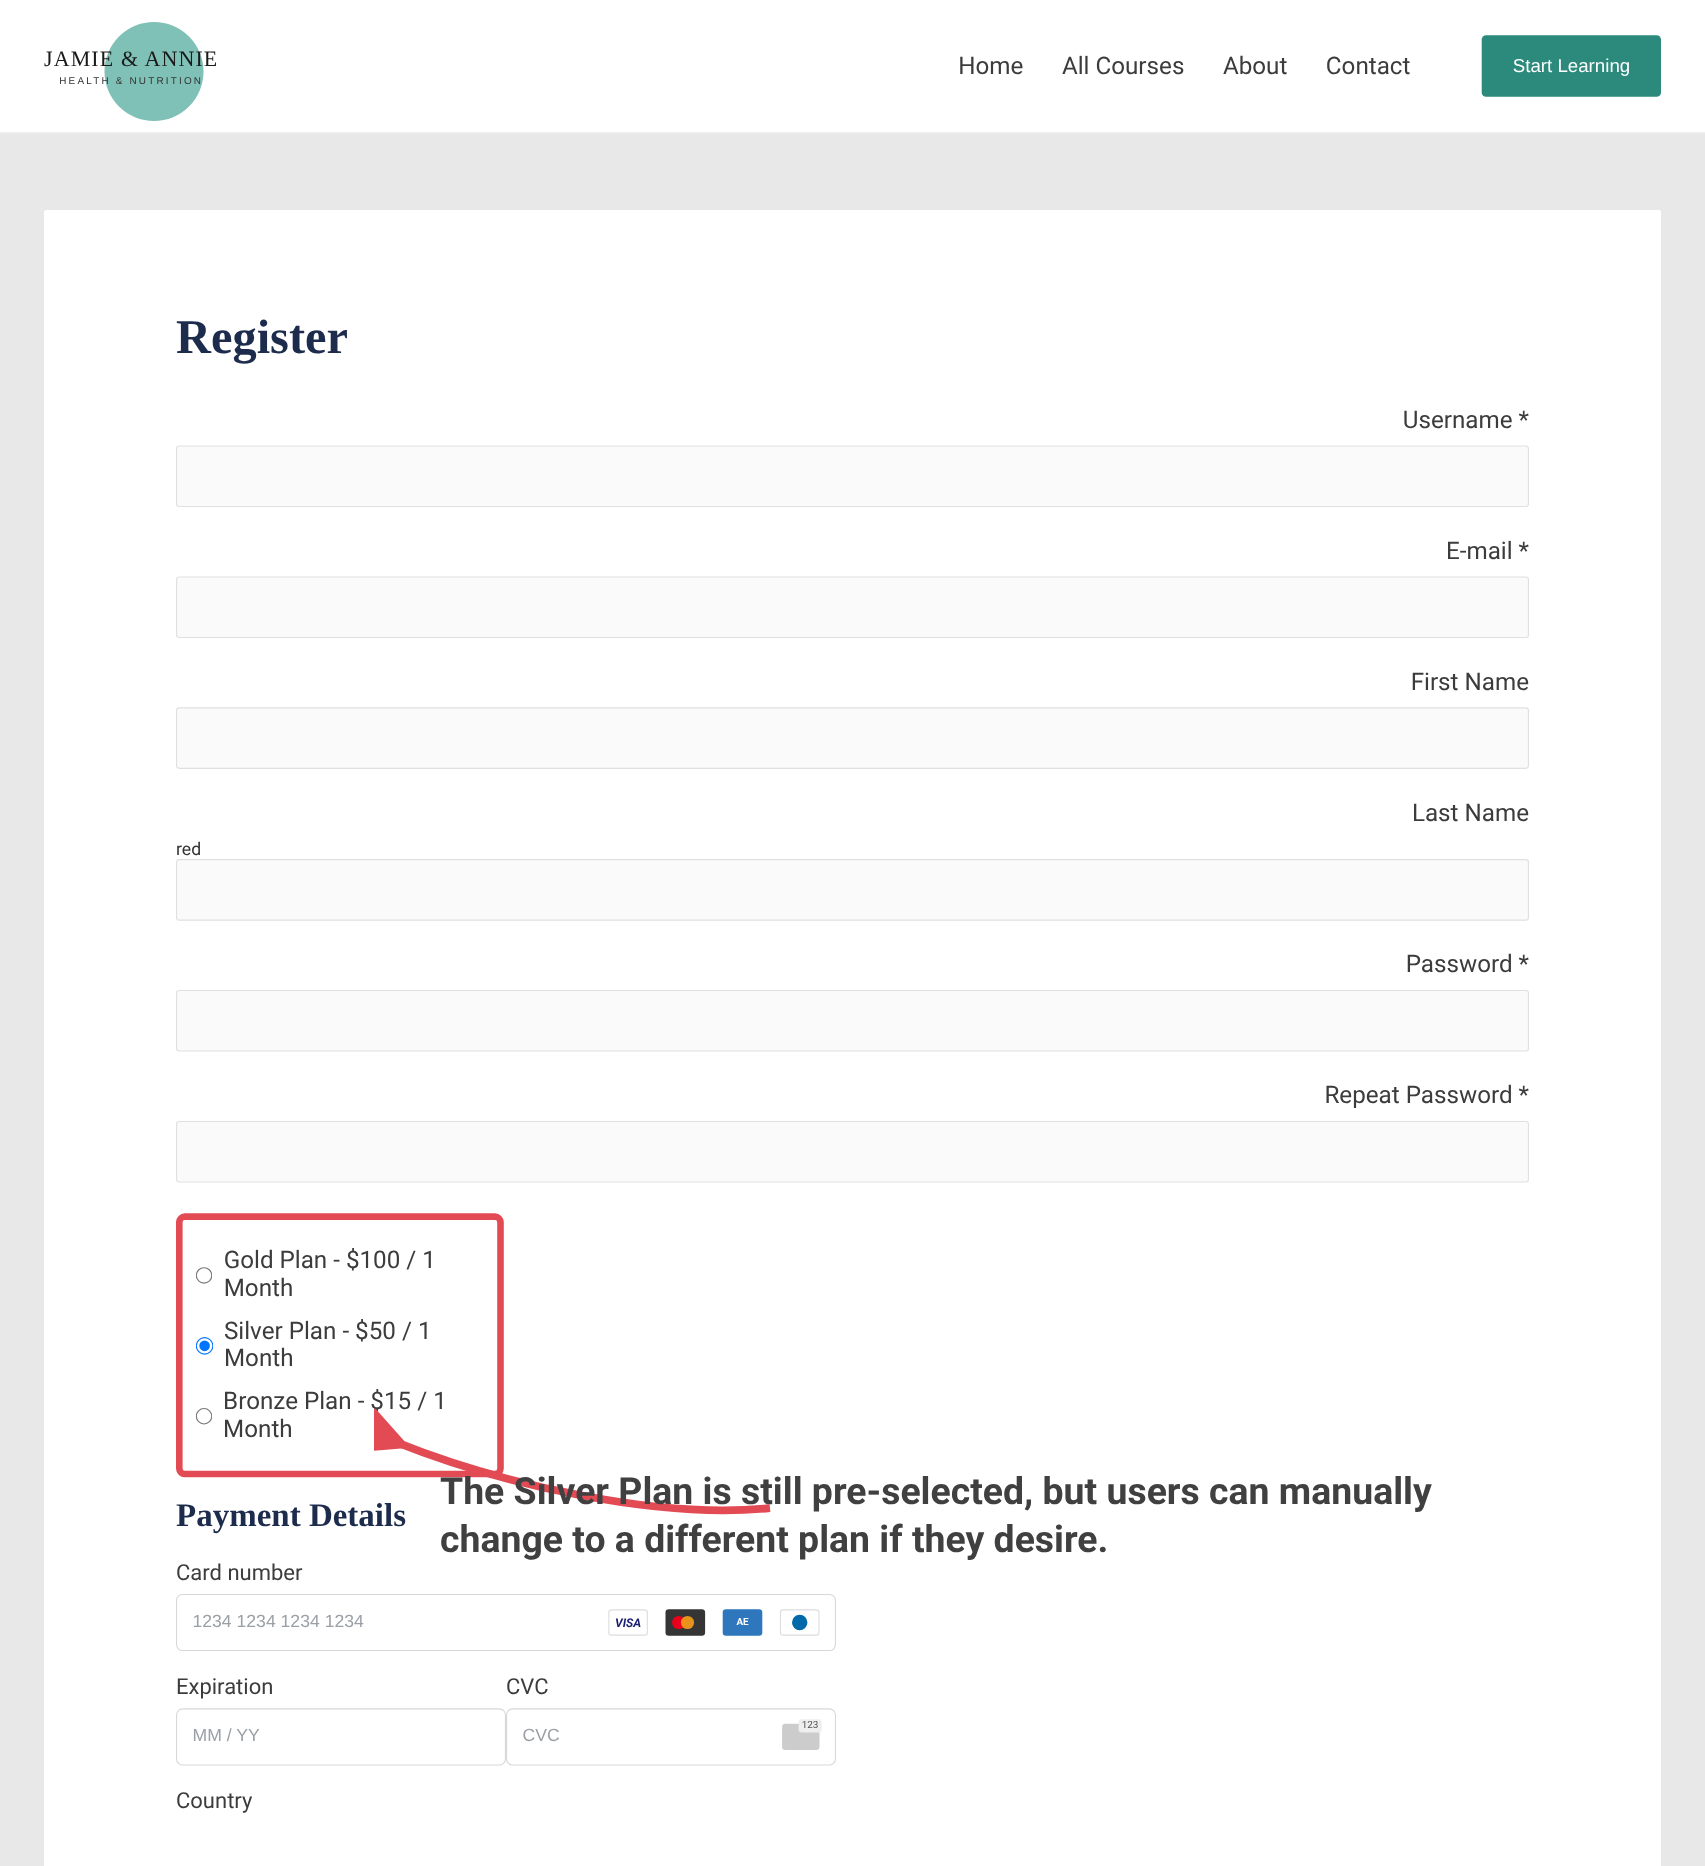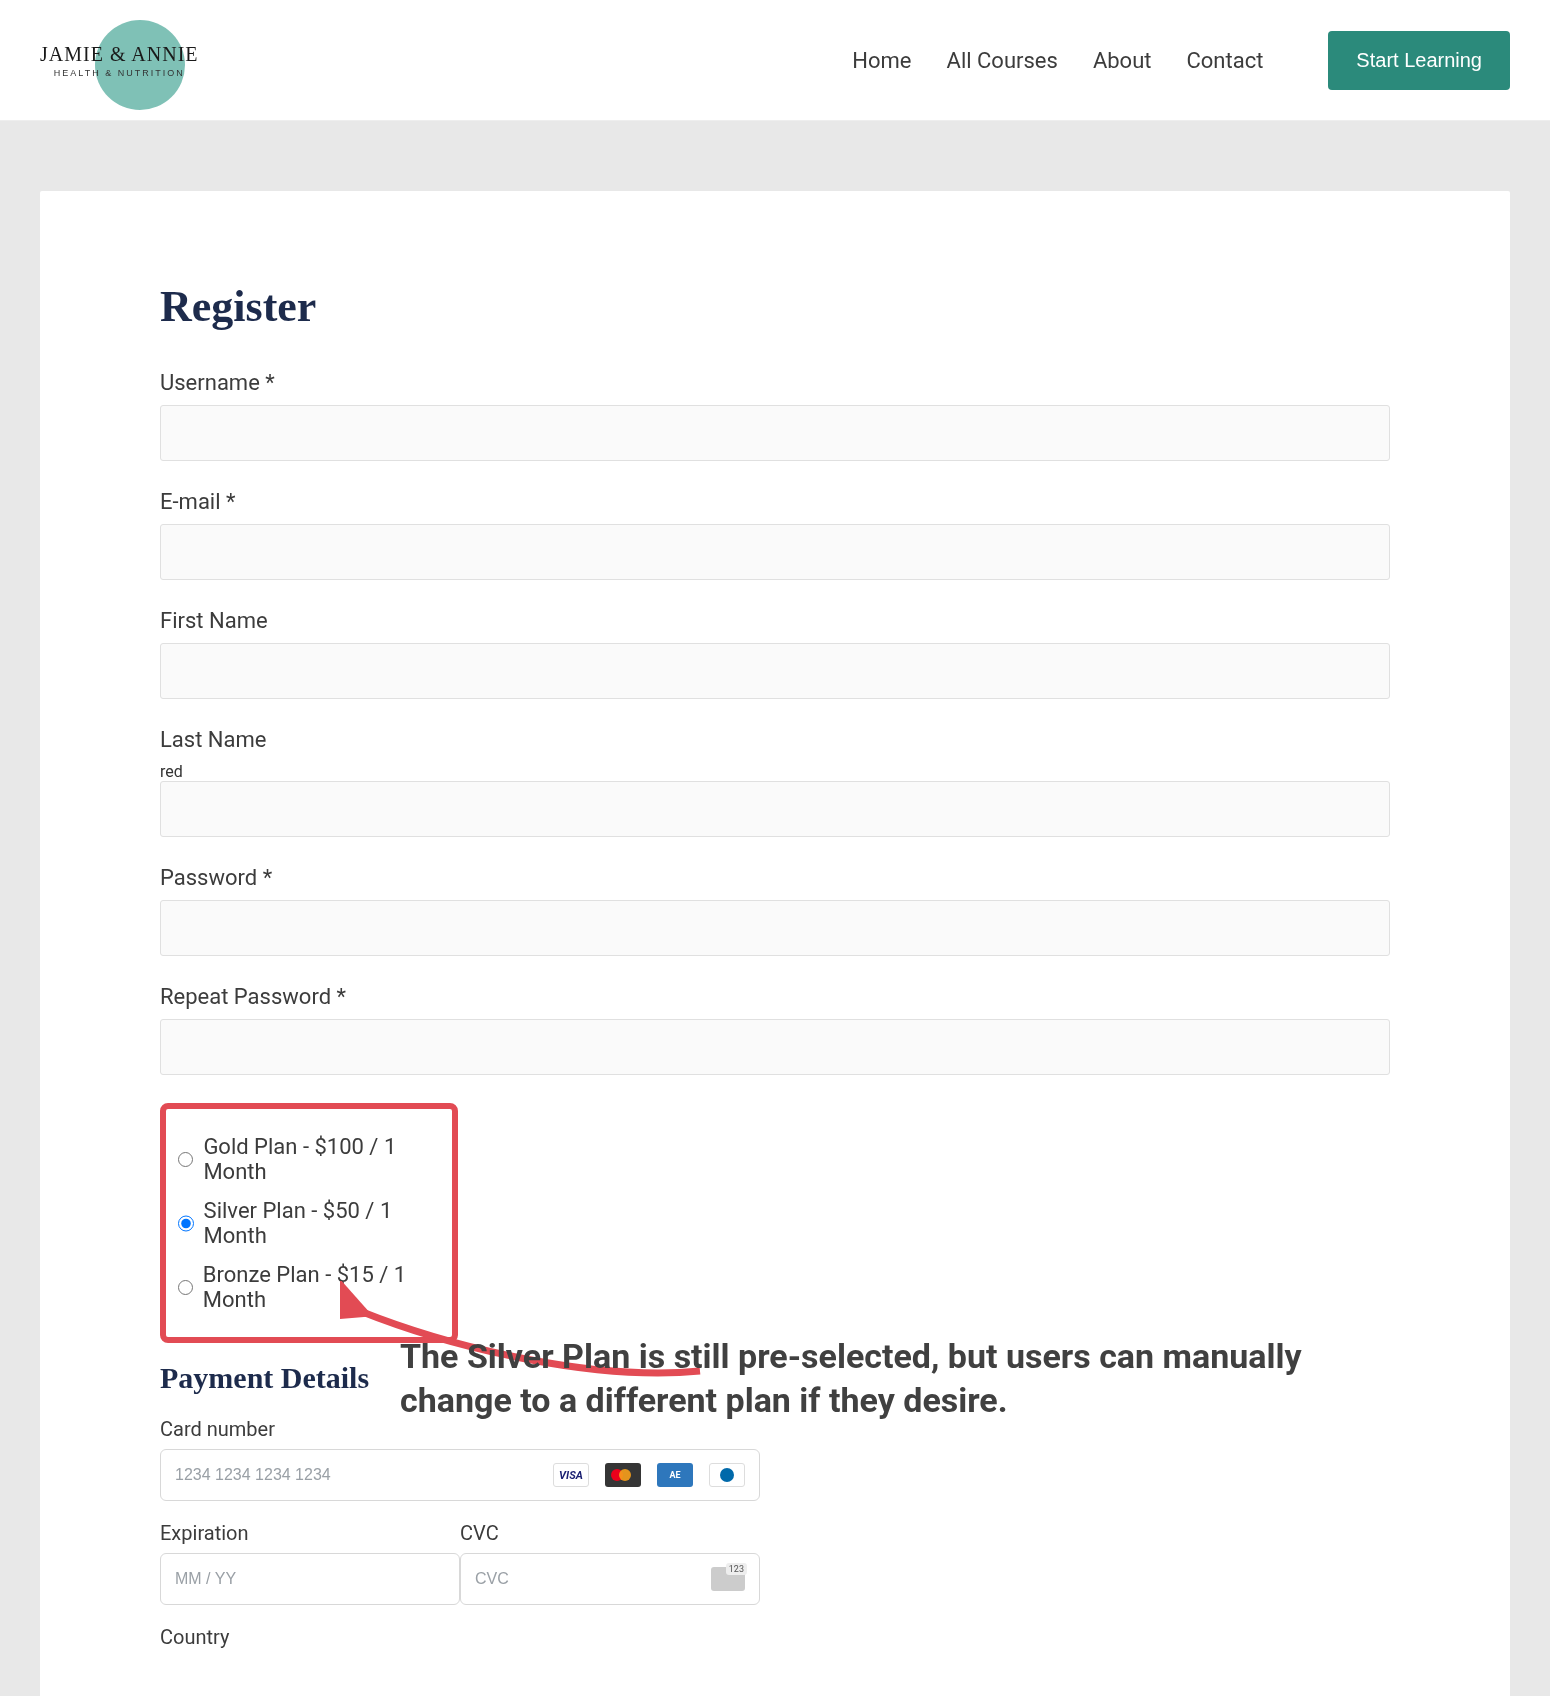--- a/index.html
+++ b/index.html
@@ -61,21 +61,21 @@
     color: #3c3c3c;
     text-decoration: none;
     font-size: 22px;
     cursor: pointer;
   }
   .cta-btn {
     background: #2b8a7b;
     color: #fff;
     border: none;
     padding: 18px 28px;
-    font-size: 20px;
+    font-size: 17px;
     border-radius: 4px;
     cursor: pointer;
     margin-left: 30px;
   }
   .page-wrap {
     padding: 70px 40px 40px;
   }
   .card {
     background: #fff;
     max-width: 1470px;
@@ -89,20 +89,21 @@
     font-weight: 700;
     color: #1d2b4c;
     margin-bottom: 38px;
   }
   .form-row { margin-bottom: 28px; }
   .form-row label {
     display: block;
     font-size: 22px;
     color: #3c3c3c;
     margin-bottom: 10px;
+    text-align: right;
   }
   .form-row input[type=text],
   .form-row input[type=email],
   .form-row input[type=password] {
     width: 100%;
     height: 56px;
     border: 1px solid #e0e0e0;
     background: #fafafa;
     border-radius: 3px;
     padding: 0 14px;

